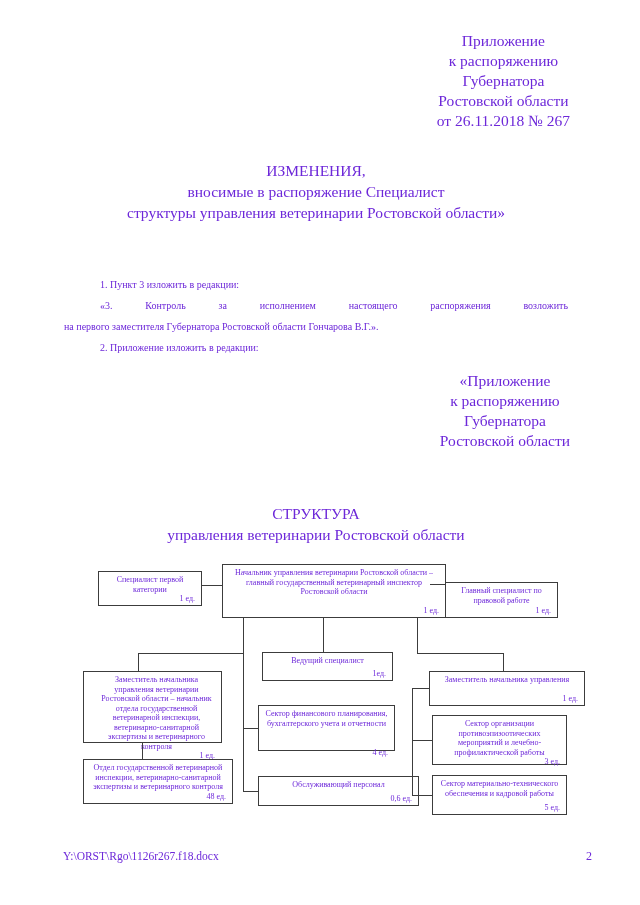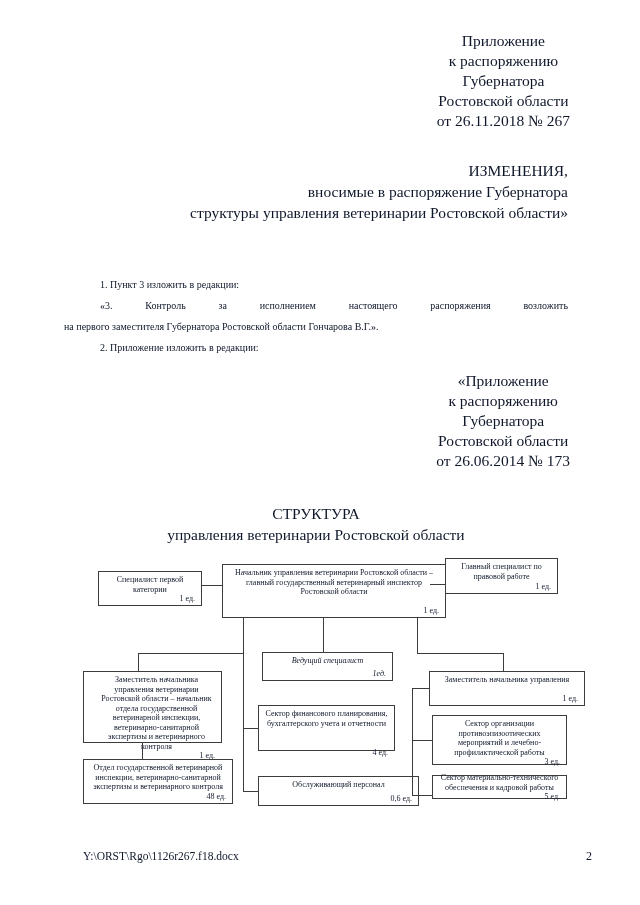--- a/index.html
+++ b/index.html
@@ -2,21 +2,21 @@
 <html><head>
 <meta charset="utf-8">
 <style>
   html,body{margin:0;padding:0;background:#888;}
   .page{
     position:relative;
     width:640px;height:905px;
     margin:0 auto;
     background:#ffffff;
     font-family:"Liberation Serif","DejaVu Serif",serif;
-    color:#0f172a;
+    color:#6d28d9;
     overflow:hidden;
   }
   .right-block{
     position:absolute;
     right:70px;
     text-align:center;
     font-size:15.5px;
     line-height:20px;
   }
   .center-block{
@@ -56,95 +56,93 @@
   }
   .obox .otitle{display:block;text-align:center;}
   .obox .ocount{display:block;text-align:right;margin-top:auto;padding-right:2px;}
   .conn{position:absolute;background:#3c3c3c;}
   .conn.h{height:1px;}
   .conn.v{width:1px;}
   .footer-path{
     position:absolute;
     left:63px;top:850px;
     font-size:11.5px;
-    margin-left:20px;
   }
   .footer-page{
     position:absolute;
     left:586px;top:849px;
     font-size:12px;
   }
 </style>
 </head>
 <body>
 
 <div class="page">
 
   <div class="right-block" style="top:31px;">
     <div>Приложение</div>
     <div>к распоряжению</div>
     <div>Губернатора</div>
     <div>Ростовской области</div>
     <div>от 26.11.2018 № 267</div>
   </div>
 
-  <div class="center-block" style="top:160px;text-align:right;">
+  <div class="center-block" style="top:160px;">
     <div>ИЗМЕНЕНИЯ,</div>
-    <div>вносимые в распоряжение Губернатора</div>
+    <div>вносимые в распоряжение Специалист</div>
     <div>структуры управления ветеринарии Ростовской области»</div>
   </div>
 
   <div class="body-text" style="top:274px;">
     <p class="indent">1. Пункт 3 изложить в редакции:</p>
     <p class="just-full">«3. Контроль за исполнением настоящего распоряжения возложить</p>
     <p>на первого заместителя Губернатора Ростовской области Гончарова В.Г.».</p>
     <p class="indent">2. Приложение изложить в редакции:</p>
   </div>
 
   <div class="right-block" style="top:371px;">
     <div>«Приложение</div>
     <div>к распоряжению</div>
     <div>Губернатора</div>
     <div>Ростовской области</div>
-    <div>от 26.06.2014 № 173</div>
   </div>
 
   <div class="center-block" style="top:503px;">
     <div>СТРУКТУРА</div>
     <div>управления ветеринарии Ростовской области</div>
   </div>
 
   <div class="chart">
 
     <div class="obox" style="left:98px;top:571px;width:104px;height:35px;">
       <span class="otitle">Специалист первой категории</span>
       <span class="ocount">1 ед.</span>
     </div>
 
     <div class="obox" style="left:222px;top:564px;width:224px;height:54px;">
       <span class="otitle">Начальник управления ветеринарии Ростовской области – главный государственный ветеринарный инспектор Ростовской области</span>
       <span class="ocount">1 ед.</span>
     </div>
 
-    <div class="obox" style="left:445px;top:558px;width:113px;height:36px;">
+    <div class="obox" style="left:445px;top:582px;width:113px;height:36px;">
       <span class="otitle">Главный специалист по правовой работе</span>
       <span class="ocount">1 ед.</span>
     </div>
 
     <div class="obox" style="left:83px;top:671px;width:139px;height:72px;padding-left:12px;">
       <span class="otitle">Заместитель начальника управления ветеринарии Ростовской области – начальник отдела государственной ветеринарной инспекции, ветеринарно-санитарной экспертизы и ветеринарного контроля</span>
       <span class="ocount">1 ед.</span>
     </div>
 
     <div class="obox" style="left:83px;top:759px;width:150px;height:45px;">
       <span class="otitle">Отдел государственной ветеринарной инспекции, ветеринарно-санитарной экспертизы и ветеринарного контроля</span>
       <span class="ocount">48 ед.</span>
     </div>
 
-    <div class="obox" style="left:262px;top:652px;width:131px;height:29px;font-style:italic;">
+    <div class="obox" style="left:262px;top:652px;width:131px;height:29px;">
       <span class="otitle">Ведущий специалист</span>
       <span class="ocount">1ед.</span>
     </div>
 
     <div class="obox" style="left:258px;top:705px;width:137px;height:46px;gap:20px;">
       <span class="otitle">Сектор финансового планирования, бухгалтерского учета и отчетности</span>
       <span class="ocount">4 ед.</span>
     </div>
 
     <div class="obox" style="left:258px;top:776px;width:161px;height:30px;">
@@ -155,21 +153,21 @@
     <div class="obox" style="left:429px;top:671px;width:156px;height:35px;">
       <span class="otitle">Заместитель начальника управления</span>
       <span class="ocount">1 ед.</span>
     </div>
 
     <div class="obox" style="left:432px;top:715px;width:135px;height:50px;">
       <span class="otitle">Сектор организации противоэпизоотических мероприятий и лечебно-профилактической работы</span>
       <span class="ocount">3 ед.</span>
     </div>
 
-    <div class="obox" style="left:432px;top:775px;width:135px;height:24px;justify-content:center;">
+    <div class="obox" style="left:432px;top:775px;width:135px;height:40px;justify-content:center;">
       <span class="otitle">Сектор материально-технического обеспечения и кадровой работы</span>
       <span class="ocount">5 ед.</span>
     </div>
 
     <div class="conn h" style="left:202px;top:585px;width:20px;"></div>
     <div class="conn h" style="left:430px;top:584px;width:15px;"></div>
     <div class="conn v" style="left:243px;top:618px;height:173px;"></div>
     <div class="conn h" style="left:138px;top:653px;width:106px;"></div>
     <div class="conn v" style="left:138px;top:653px;height:18px;"></div>
     <div class="conn v" style="left:323px;top:618px;height:34px;"></div>

